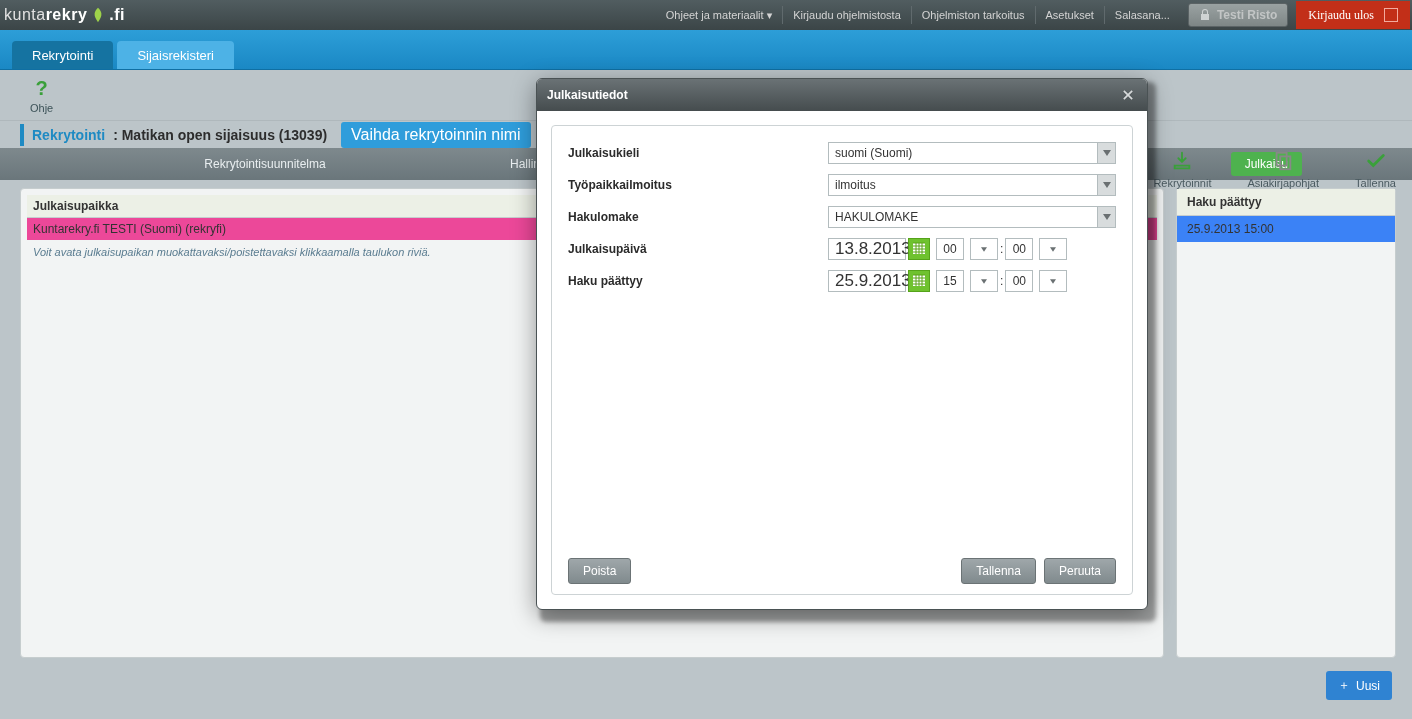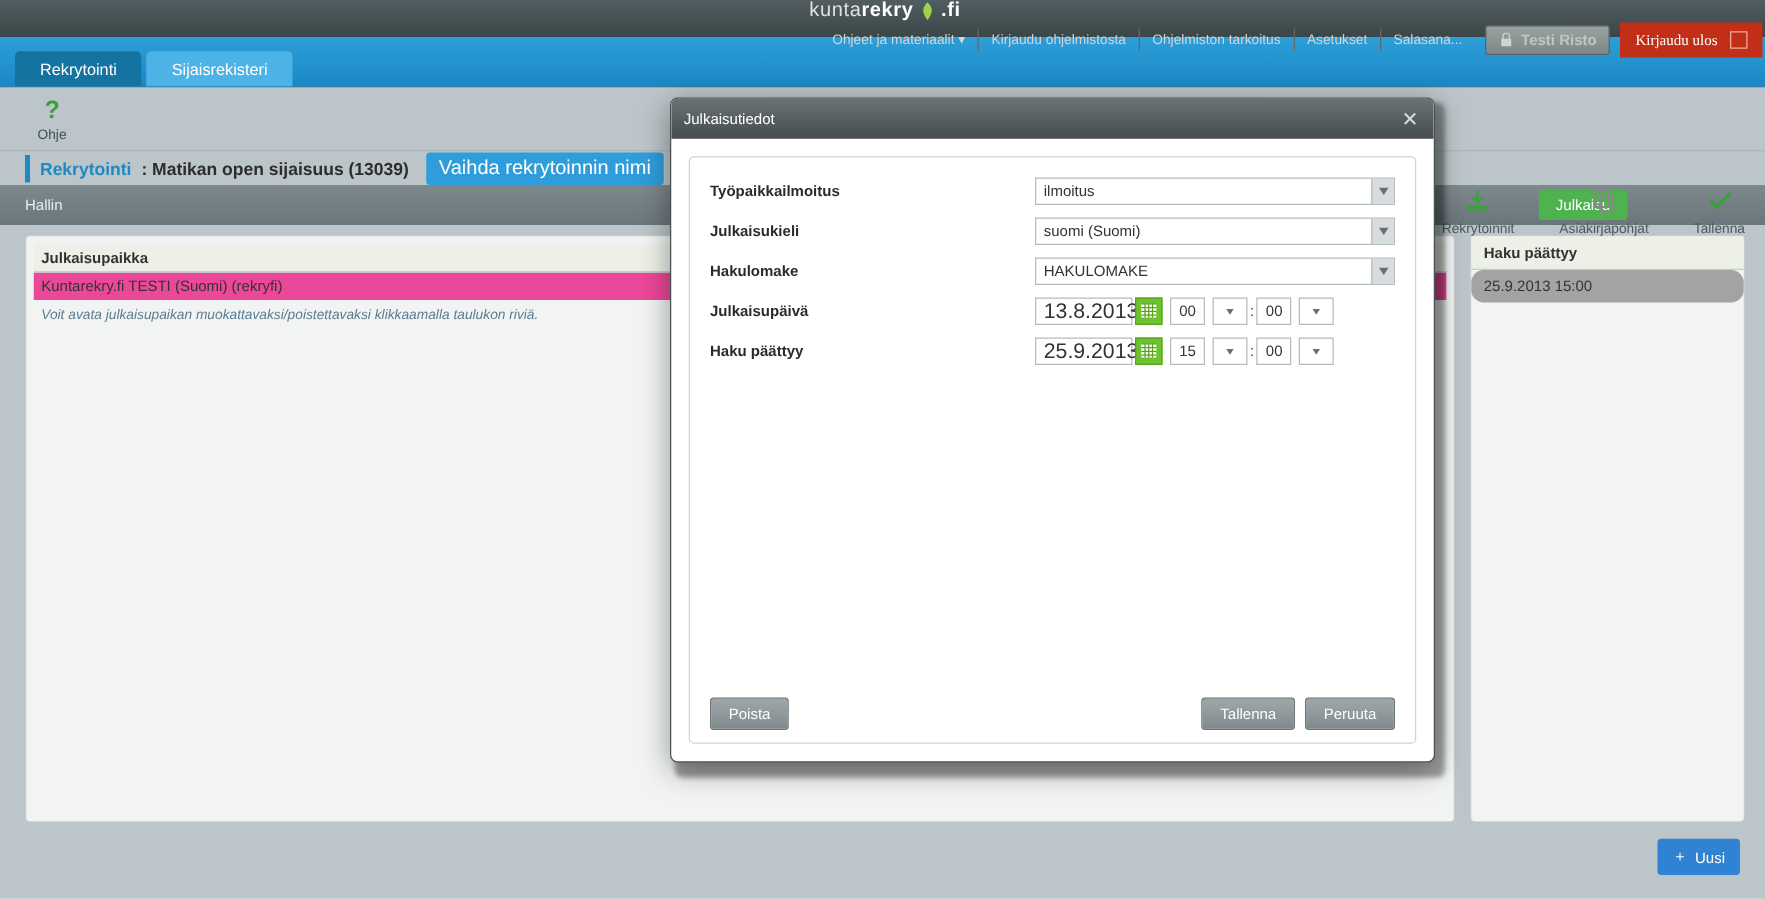--- a/index.html
+++ b/index.html
@@ -1,19 +1,19 @@
 <!DOCTYPE html>
 <html><head>
 <meta charset="utf-8">
 <style>
   * { box-sizing: border-box; }
   body { margin: 0; font-family: Arial, sans-serif; font-size: 12px; color: #333; background: #bcc5c9; width: 1412px; height: 719px; overflow: hidden; position: relative; }
 
   
-  .topbar { height: 30px; background: linear-gradient(to bottom,#515d60,#3b4547); display: flex; align-items: center; color: #ccc; flex-direction: column; }
+  .topbar { height: 30px; background: linear-gradient(to bottom,#515d60,#3b4547); display: flex; align-items: center; color: #ccc; }
   .logo { display: flex; align-items: center; padding-left: 4px; font-size: 16px; letter-spacing: .5px; height: 100%; }
   .logo .k1 { color: #e1e1e1; font-weight: normal; }
   .logo .k2 { color: #fff; font-weight: bold; }
   .logo-icon { width:18px; height:18px; margin:0 2px; display:inline-block; }
   .topmenu { margin-left:auto; display:flex; align-items:center; height:100%; }
   .topmenu .item { padding: 0 10px; border-left: 1px solid #606a6d; height: 18px; line-height:18px; color: #d4d4d4; font-size: 11px; cursor:pointer; }
   .topmenu .item.first { border-left:none; }
   .userchip { margin-left:8px; height:24px; background: linear-gradient(to bottom,#9aa2a2,#7e8686); border:1px solid #5b6365; border-radius:3px; display:flex; align-items:center; padding:0 10px; color:#c2c5c5; font-weight:bold; gap:6px; }
   .userchip .lock { width:12px; height:12px; display:inline-block; }
   .logout { margin-left:8px; margin-right:2px; height:28px; display:flex; align-items:center; padding:0 12px; background:#c22f18; color:#fff; font-size:12px; cursor:pointer;font-family:Liberation Serif, serif; }
@@ -54,29 +54,29 @@
   .panel.left { flex:1; min-height:470px; padding:6px; }
   .panel.right { width:220px; min-height:470px; }
 
   table.tbl { width:100%; border-collapse:collapse; font-size:12px; }
   table.tbl th { text-align:left; font-weight:bold; padding:4px 6px; background:#ecf0e6; border-bottom:1px solid #c6cdce; }
   table.tbl td { padding:4px 6px; }
   .row-sel td { background:#ec4899; }
   .hint { padding:6px; color:#5a7c90; font-style:italic; font-size:11px; }
 
   .rhead { padding:6px 10px; font-weight:bold; font-size:12px; background:#ecf0e6; border-bottom:1px solid #c6cdce; }
-  .rrow { padding:6px 10px; font-size:12px; background:#a3a3a3;border-radius:10px; }
+  .rrow { padding:6px 10px; font-size:12px; background:#3b82f6; }
 
   .bottombar { position:absolute; bottom:8px; right:20px; }
   .uusi-btn { background:#2f83d2; color:#fff; border:none; border-radius:3px; padding:6px 12px; font-size:12px; cursor:pointer; display:flex; align-items:center; gap:6px; }
 
   
   .modal-shadow { position:absolute; left:540px; top:82px; width:616px; height:540px; background:rgba(0,0,0,.35); border-radius:6px; filter:blur(2px); }
   .modal { position:absolute; left:536px; top:78px; width:612px; background:#fff; border:1px solid #4a5254; border-radius:6px; box-shadow:0 6px 24px rgba(0,0,0,.4); overflow:hidden; }
-  .modal-hd { height:32px; background:linear-gradient(to bottom,#6a7275,#454c4e); color:#fff; font-weight:normal; font-size:12px; display:flex; align-items:center; padding:0 10px; }
+  .modal-hd { height:32px; background:linear-gradient(to bottom,#6a7275,#454c4e); color:#fff; font-weight:bold; font-size:12px; display:flex; align-items:center; padding:0 10px; }
   .modal-hd .close { margin-left:auto; width:18px; height:18px; display:flex; align-items:center; justify-content:center; cursor:pointer; color:#d7dadb; }
   .modal-body { padding:14px; }
   .modal-inner { border:1px solid #cdd3d5; border-radius:4px; padding:16px 16px 10px 16px; min-height:470px; display:flex; flex-direction:column; }
   .frow { display:flex; align-items:center; margin-bottom:10px; }
   .frow .flabel { width:260px; font-size:12px; font-weight:bold; color:#2b2b2b; }
   .sel { flex:1; height:22px; border:1px solid #b3bcbe; background:#fff; display:flex; align-items:center; padding:0 6px; font-size:12px; position:relative; }
   .sel .dd { position:absolute; right:0; top:0; width:18px; height:20px; background:#d8dcdd; border-left:1px solid #b3bcbe; display:flex; align-items:center; justify-content:center; cursor:pointer; }
   .dateinp { width:78px; height:22px; border:1px solid #b3bcbe; background:#fff; padding:0 6px; font-size:17px; display:flex; align-items:center; }
   .calbtn { width:22px; height:22px; background:#6fc22f; border:1px solid #55a31a; display:flex; align-items:center; justify-content:center; margin-left:2px; cursor:pointer; }
   .num { width:28px; height:22px; border:1px solid #b3bcbe; background:#fff; display:flex; align-items:center; justify-content:center; font-size:12px; margin-left:6px; position:relative; }
@@ -159,20 +159,21 @@
   </div>
 
   <div class="title-row">
     <span class="bar"></span>
     <span class="t1">Rekrytointi</span>
     <span class="t2">: Matikan open sijaisuus (13039)</span>
     <button class="btn">Vaihda rekrytoinnin nimi</button>
   </div>
 
   <div class="subhdr">
+    <span class="c1">Rekrytointisuunnitelma</span>
     <span class="c2">Hallin</span>
     <button class="publish-btn">Julkaisu</button>
   </div>
 
   <div class="content">
     <div class="panel left">
       <table class="tbl">
         <thead>
           <tr>
             <th>Julkaisupaikka</th>
@@ -210,35 +211,35 @@
     <span class="close">
       <svg viewBox="0 0 12 12" width="10" height="10">
           <path d="M1 1l10 10M11 1L1 11" stroke="#d7dadb" stroke-width="2"></path>
         </svg>
     </span>
   </div>
   <div class="modal-body">
     <div class="modal-inner">
 
       <div class="frow">
+        <div class="flabel">Julkaisukieli</div>
+        <div class="sel">
+          <span>suomi (Suomi)</span>
+          <span class="dd">
+              <svg width="8" height="6" viewBox="0 0 8 6">
+                <path d="M0 0h8L4 6z" fill="#6a7072"></path>
+              </svg>
+            </span>
+        </div>
+      </div>
+
+      <div class="frow">
         <div class="flabel">Työpaikkailmoitus</div>
         <div class="sel">
           <span>ilmoitus</span>
-          <span class="dd">
-              <svg width="8" height="6" viewBox="0 0 8 6">
-                <path d="M0 0h8L4 6z" fill="#6a7072"></path>
-              </svg>
-            </span>
-        </div>
-      </div>
-
-      <div class="frow">
-        <div class="flabel">Julkaisukieli</div>
-        <div class="sel">
-          <span>suomi (Suomi)</span>
           <span class="dd">
               <svg width="8" height="6" viewBox="0 0 8 6">
                 <path d="M0 0h8L4 6z" fill="#6a7072"></path>
               </svg>
             </span>
         </div>
       </div>
 
       <div class="frow">
         <div class="flabel">Hakulomake</div>

